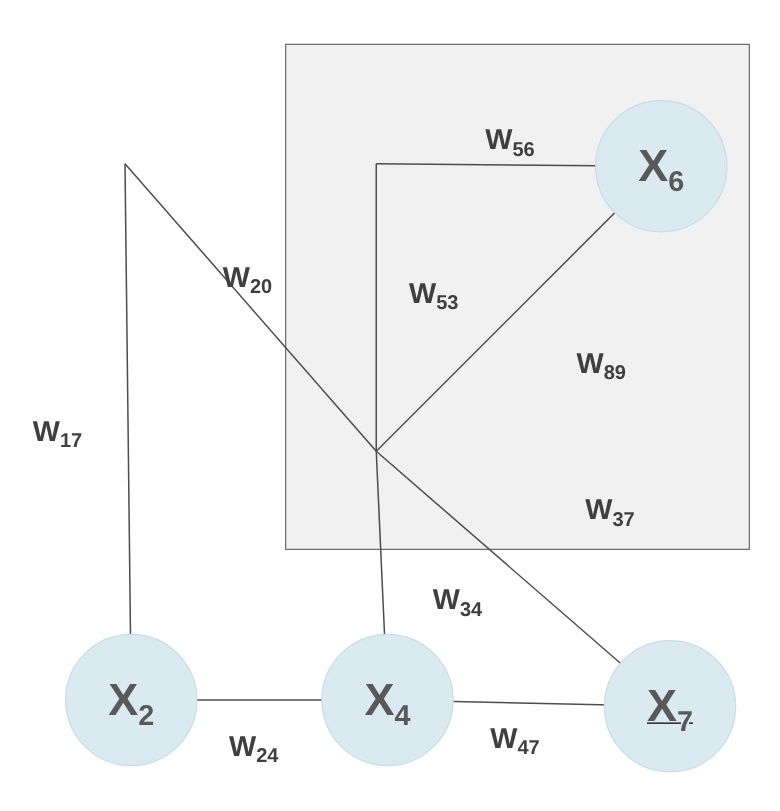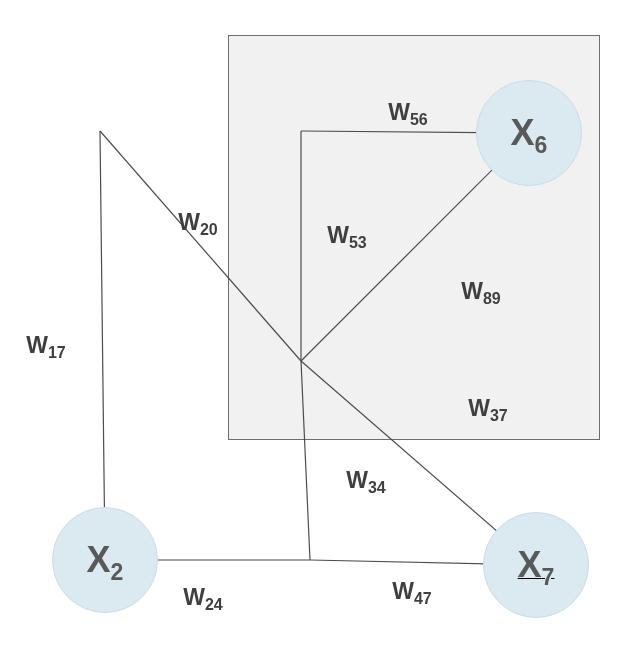--- a/index.html
+++ b/index.html
@@ -106,20 +106,23 @@
       <line x1="105" y1="560" x2="310" y2="560" stroke="#4d4d4d" stroke-width="1.2"></line>
       <line x1="310" y1="560" x2="536" y2="565" stroke="#4d4d4d" stroke-width="1.2"></line>
     </svg>
 
     <div class="node blue" style="left: 476px; top: 80px; height: 106px; width: 106px;">
       <span class="node-label"><span class="t">X</span><sub>6</sub></span>
     </div>
     <div class="node blue" style="left: 52px; top: 507px; height: 106px; width: 106px;">
       <span class="node-label"><span class="t">X</span><sub>2</sub></span>
     </div>
+    <div class="node blue" style="left: 257px; top: 507px; height: 106px; width: 106px;">
+      <span class="node-label"><span class="t">X</span><sub>4</sub></span>
+    </div>
     <div class="node blue" style="left: 483px; top: 512px; height: 106px; width: 106px; text-decoration: underline;">
       <span class="node-label"><span class="t">X</span><sub>7</sub></span>
     </div>
     <span class="edge-label" style="left: 46px; top: 345px;"><span class="t">W</span><sub>17</sub></span>
     <span class="edge-label" style="left: 198px; top: 222px;"><span class="t">W</span><sub>20</sub></span>
     <span class="edge-label" style="left: 408px; top: 112px;"><span class="t">W</span><sub>56</sub></span>
     <span class="edge-label" style="left: 347px; top: 235px;"><span class="t">W</span><sub>53</sub></span>
     <span class="edge-label" style="left: 481px; top: 291px;"><span class="t">W</span><sub>89</sub></span>
     <span class="edge-label" style="left: 488px; top: 408px;"><span class="t">W</span><sub>37</sub></span>
     <span class="edge-label" style="left: 346px; top: 480px; margin-left: 20px;"><span class="t">W</span><sub>34</sub></span>

